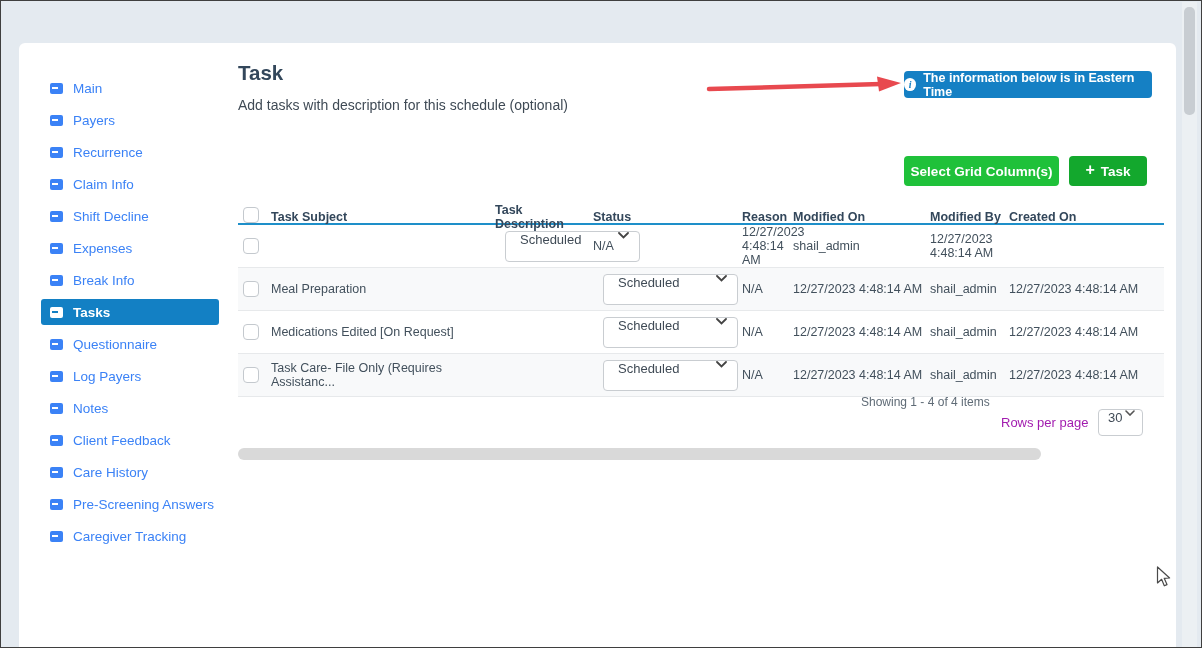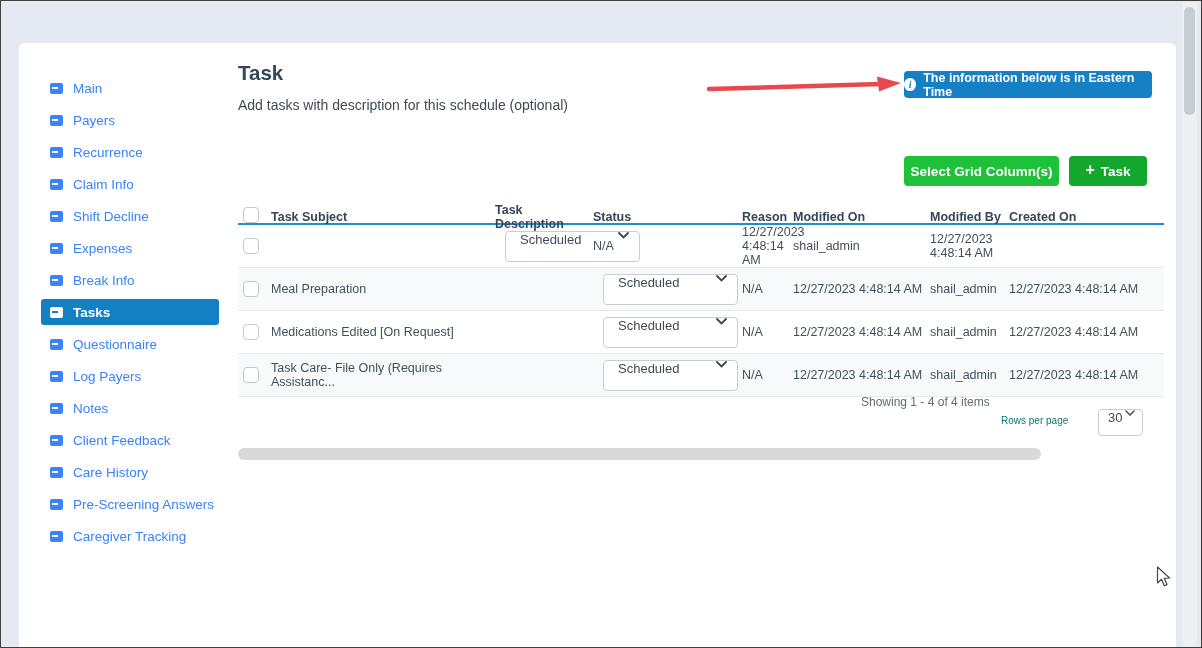--- a/index.html
+++ b/index.html
@@ -87,21 +87,21 @@
     background:#fff; margin-left:5px; cursor:pointer;
   }
   .status-select {
     width:135px; height:31px; background:#fff; border:1px solid #c9cdd1; border-radius:4px;
     display:flex; padding:0 10px 16px 14px; cursor:pointer;
     font-size:13px; color:#3f4a55; justify-content:space-between; margin-left:10px;
   }
 
   
   .showing { position:absolute; left:842px; top:352px; font-size:12px; color:#5f6b76; }
-  .rpp-label { position:absolute; left:982px; top:372px; font-size:10px; color:#0f766e; }
+  .rpp-label { position:absolute; left:982px; top:372px; font-size:13px; color:#a21caf; }
   .rpp-select {
     position:absolute; left:1079px; top:366px; width:45px; height:27px;
     background:#fff; border:1px solid #c9cdd1; border-radius:4px;
     display:flex; align-items:flex-start; justify-content:space-between;
     padding:0 7px 0 9px; font-size:13px; color:#3f4a55; cursor:pointer;
   }
 
   
   .hscroll-thumb {
     position:absolute; left:219px; top:405px; width:803px; height:12px;

